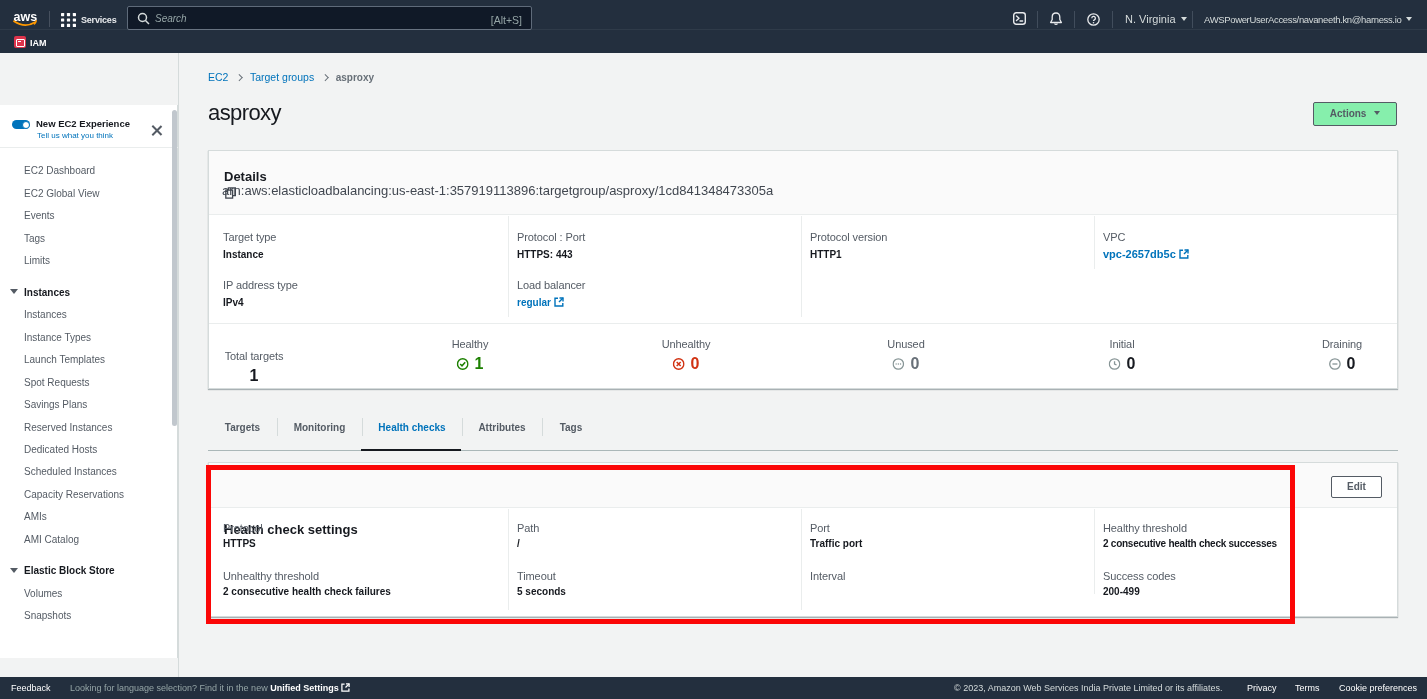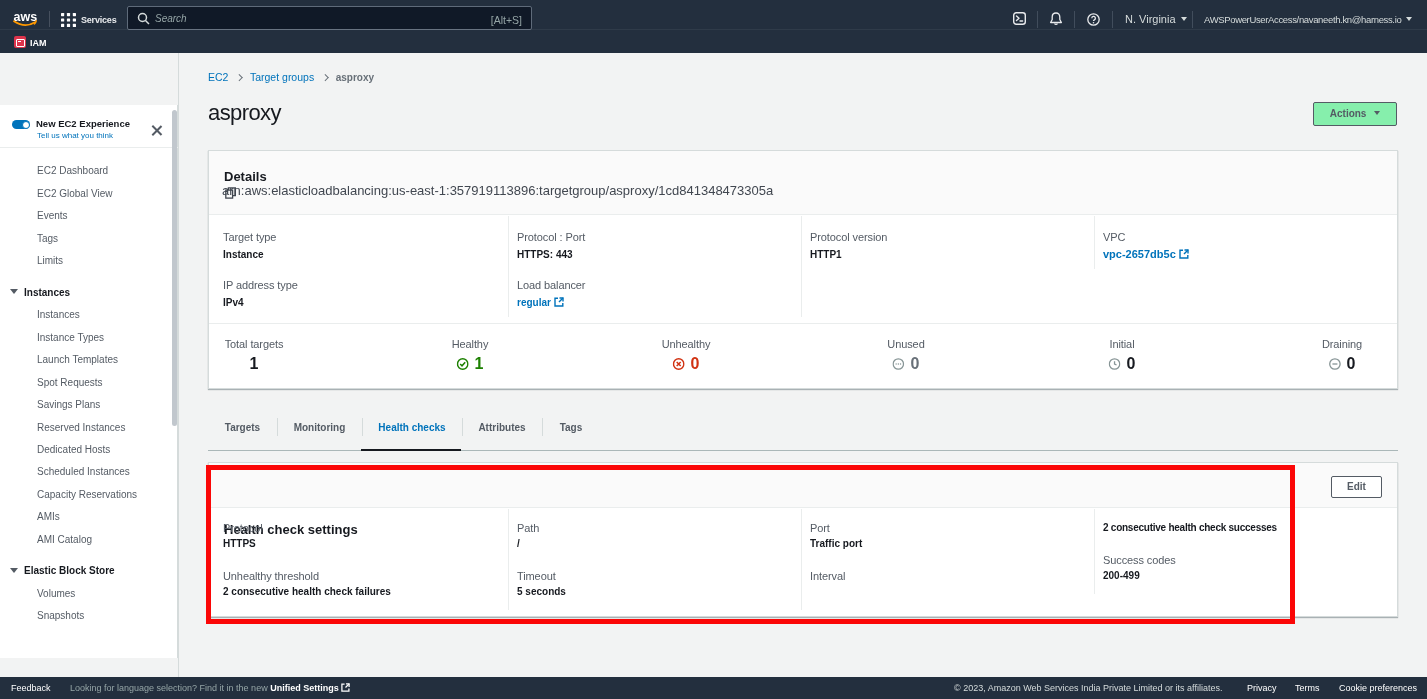--- a/index.html
+++ b/index.html
@@ -31,21 +31,21 @@
 #togglebox { position:absolute; left:0; top:0; width:178px; height:43px; border-bottom:1px solid #eaeded; }
 #toggle { position:absolute; left:12px; top:15px; width:18px; height:9px; background:#0073bb; border-radius:5px; }
 #toggle:before { content:""; position:absolute; right:0.5px; top:0.5px; width:8px; height:8px; background:#fff; border:1px solid #0073bb; border-radius:50%; box-sizing:border-box; }
 #ntitle { position:absolute; left:36px; top:12.5px; font-size:9.5px; font-weight:bold; color:#16191f; }
 #ntell { position:absolute; left:37px; top:26px; font-size:8px; color:#0073bb; }
 #nclose { position:absolute; left:151px; top:20px; width:11px; height:11px; }
 #nclose:before, #nclose:after { content:""; position:absolute; left:5px; top:-1px; width:1.5px; height:13px; background:#545b64; }
 #nclose:before { transform:rotate(45deg); }
 #nclose:after { transform:rotate(-45deg); }
 #navlist { position:absolute; left:0; top:54.7px; width:178px; }
-#navlist .item { height:22.45px; display:flex; align-items:center; padding-left:37px; font-size:10px; color:#545b64; }
+#navlist .item { height:22.45px; display:flex; align-items:center; padding-left:24px; font-size:10px; color:#545b64; }
 #navlist .hdr { height:22.45px; margin-top:9.3px; display:flex; align-items:center; padding-left:24px; font-size:10px; font-weight:bold; color:#16191f; position:relative; }
 #navlist .hdr:before { content:""; position:absolute; left:10px; top:8px; width:0; height:0; border-left:4px solid transparent; border-right:4px solid transparent; border-top:5px solid #545b64; }
 #scrollbar { position:absolute; left:172px; top:110px; width:5px; height:316px; background:#c1c7cd; border-radius:3px; }
 
 
 #crumbs { position:absolute; left:208px; top:70.5px; font-size:10.5px; }
 #crumbs a { color:#0073bb; text-decoration:none; }
 #crumbs .sep { display:inline-block; width:4.5px; height:4.5px; border-top:1.3px solid #687078; border-right:1.3px solid #687078; transform:rotate(45deg); margin:0 8px 0 9px; vertical-align:1.5px; }
 #crumbs .cur { color:#687078; font-weight:bold; font-size:10px; }
 #h1 { position:absolute; left:208px; top:100px; font-size:22px; color:#16191f; font-weight:normal; letter-spacing:-0.6px; }
@@ -238,21 +238,21 @@
     <div class="cell c4">
       <div class="lbl">VPC</div>
       <div class="val"><a class="bluelink" style="font-size:11px;">vpc-2657db5c</a> <svg class="extlink" width="10" height="10" viewBox="0 0 10 10">
             <path d="M8.8 6 L8.8 9 L1 9 L1 1.2 L4 1.2" stroke="#0073bb" stroke-width="1.4" fill="none"></path>
             <path d="M5.5 1 L9 1 L9 4.5" stroke="#0073bb" stroke-width="1.4" fill="none"></path>
             <line x1="9" y1="1" x2="5" y2="5" stroke="#0073bb" stroke-width="1.4"></line>
           </svg></div>
     </div>
   </div>
   <div id="counts">
-    <div class="cc" style="left:45px;">
+    <div class="cc" style="left:45px;margin-top:12px;">
       <span class="lbl">Total targets</span>
       <span class="num" style="color:#16191f;">1</span>
     </div>
     <div class="cc" style="left:261px;">
       <span class="lbl">Healthy</span>
       <span class="num" style="color:#1d8102;"><svg width="12" height="12" viewBox="0 0 12 12">
             <circle cx="6" cy="6" r="5.2" stroke="#1d8102" stroke-width="1.5" fill="none"></circle>
             <path d="M3.5 6 L5.3 7.8 L8.5 4.2" stroke="#1d8102" stroke-width="1.5" fill="none"></path>
           </svg>1</span>
     </div>
@@ -325,20 +325,21 @@
       </div>
     </div>
     <div class="cell c3">
       <div class="lbl">Port</div>
       <div class="val">Traffic port</div>
       <div class="f2">
         <div class="lbl">Interval</div>
       </div>
     </div>
     <div class="cell c4">
+      <div class="lbl">Healthy threshold</div>
       <div class="val" style="letter-spacing:-0.25px;">2 consecutive health check successes</div>
       <div class="f2">
         <div class="lbl">Success codes</div>
         <div class="val">200-499</div>
       </div>
     </div>
   </div>
 </div>
 <div id="redrect"></div>
 

